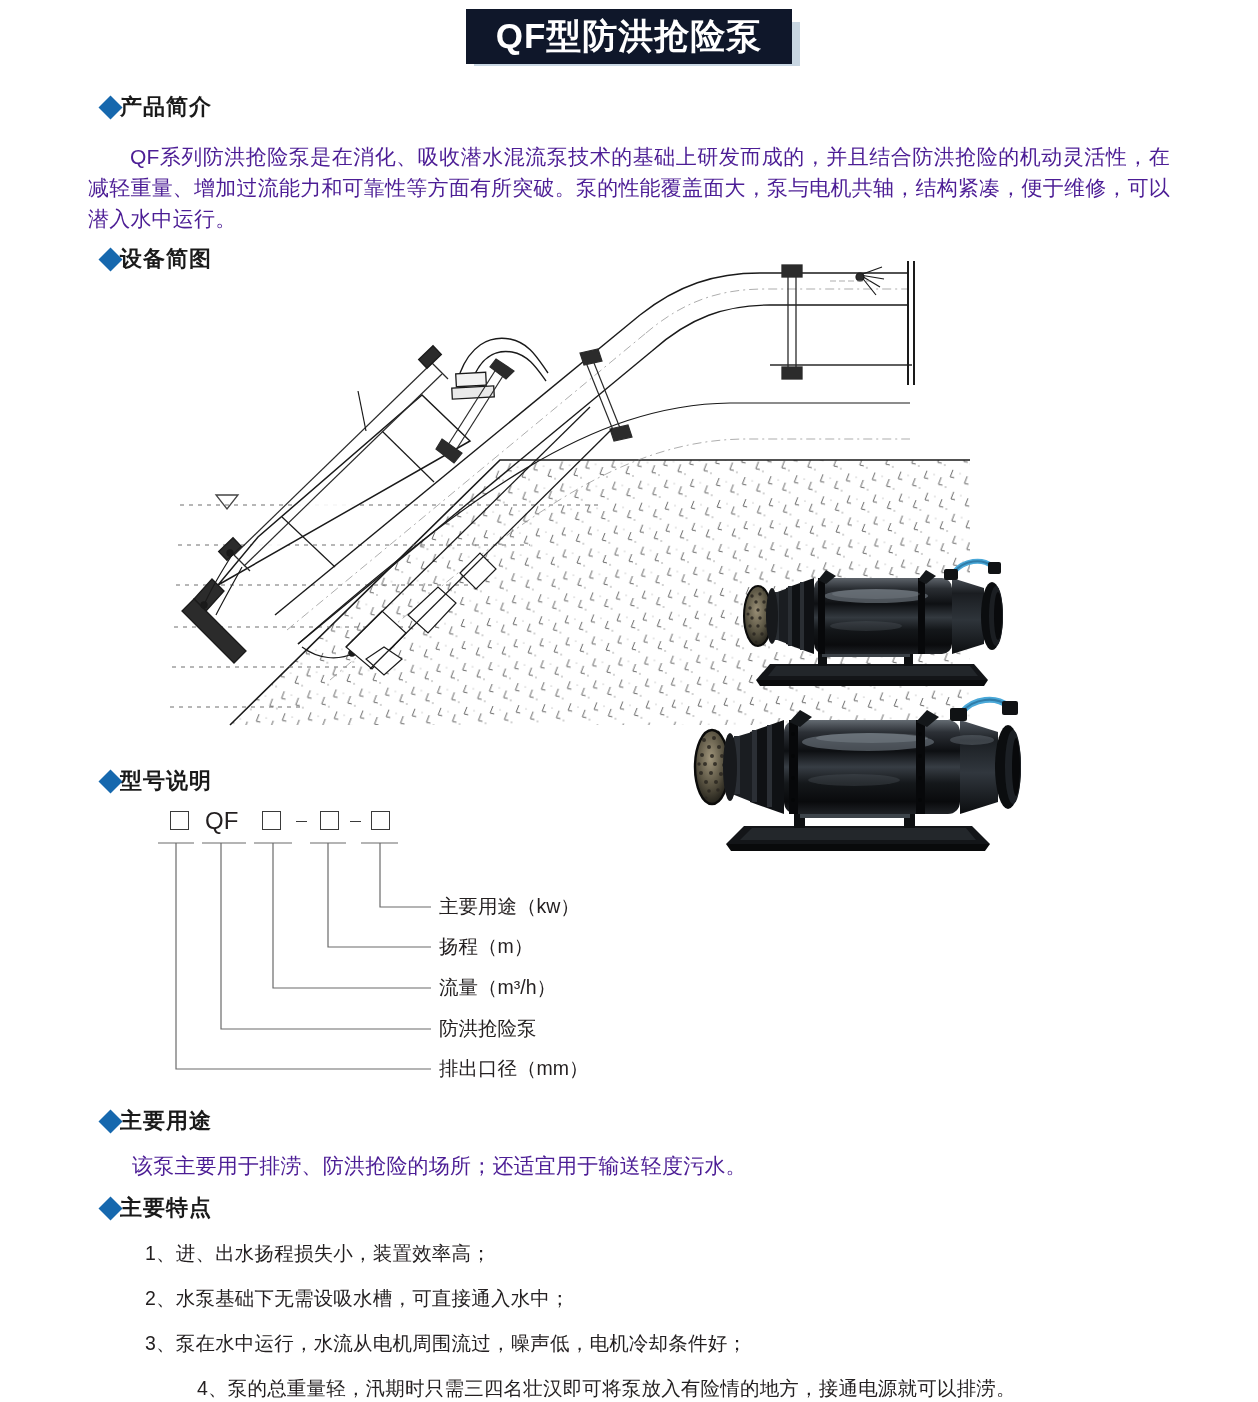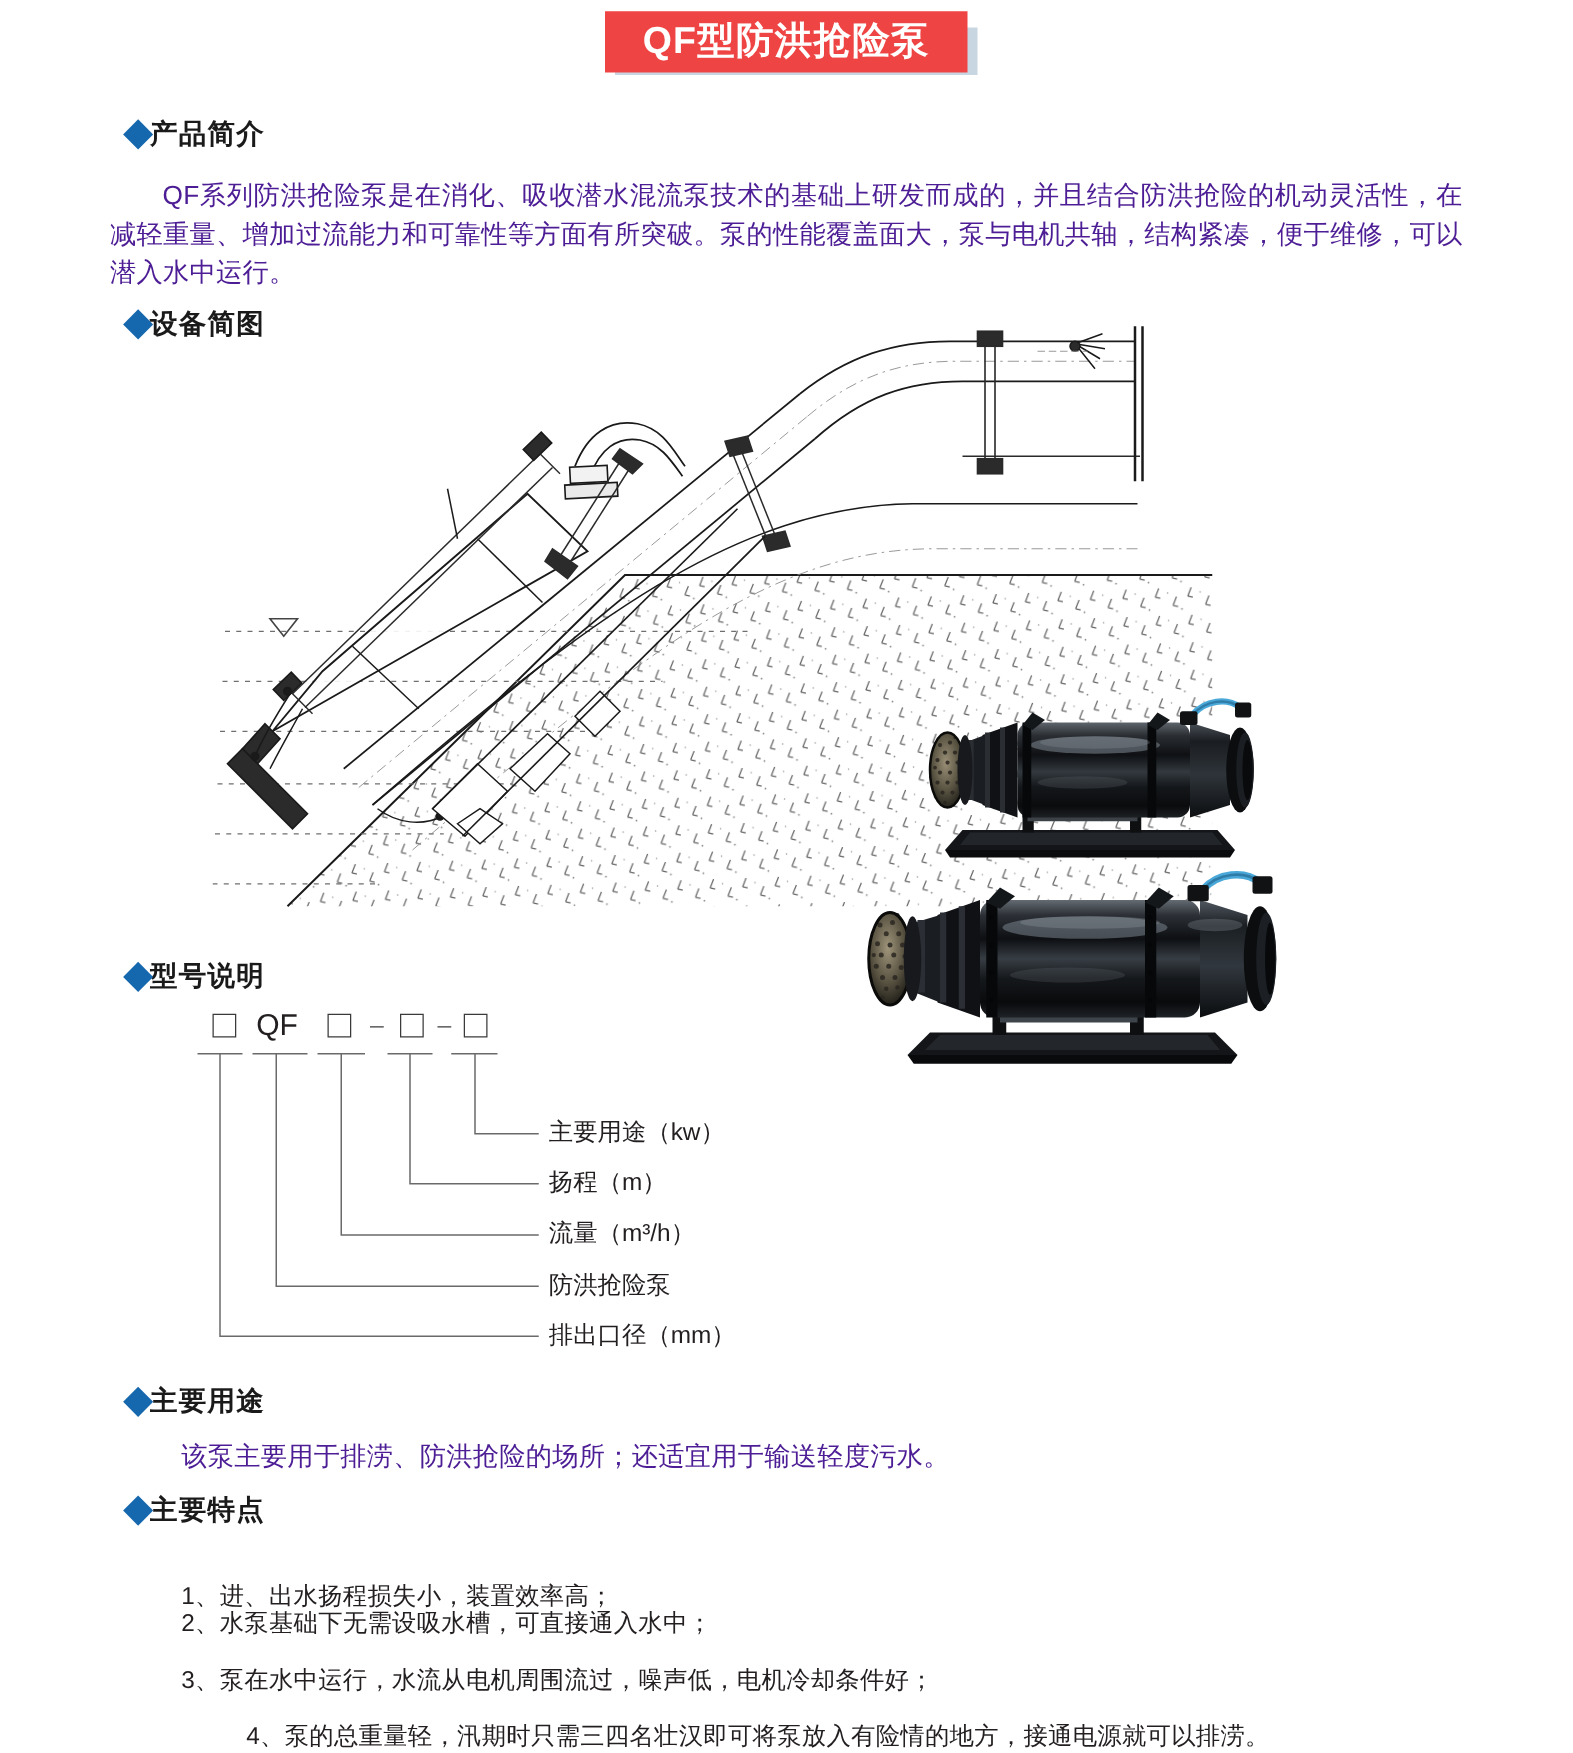--- a/index.html
+++ b/index.html
@@ -31,23 +31,23 @@
     content: "";
     position: absolute;
     left: 8px; top: 8px;
     width: 100%; height: 100%;
     background: #c8d6e2;
     z-index: 0;
   }
   .title-box {
     position: relative;
     z-index: 1;
-    background: #ef4444;
+    background: #0f172a;
     color: #ffffff;
-    font-size: 30px;
+    font-size: 35px;
     font-weight: bold;
     letter-spacing: 1px;
     padding: 7px 30px 9px 30px;
     line-height: 1.25;
     white-space: nowrap;
   }
 
   
   .sec-head {
     position: absolute;
@@ -494,23 +494,23 @@
   <div class="mlabel" style="left:289px; top:142px;">扬程（m）</div>
   <div class="mlabel" style="left:289px; top:183px;">流量（m³/h）</div>
   <div class="mlabel" style="left:289px; top:224px;">防洪抢险泵</div>
   <div class="mlabel" style="left:289px; top:264px;">排出口径（mm）</div>
 </div>
 
 <div class="sec-head" style="left:102px; top:1110px;">
   <span class="diamond"></span>
   <span class="sec-title">主要用途</span>
 </div>
-<div class="para" style="left:145px; top:1150px; width:980px;">该泵主要用于排涝、防洪抢险的场所；还适宜用于输送轻度污水。</div>
+<div class="para" style="left:132px; top:1150px; width:980px;">该泵主要用于排涝、防洪抢险的场所；还适宜用于输送轻度污水。</div>
 
 <div class="sec-head" style="left:102px; top:1197px;">
   <span class="diamond"></span>
   <span class="sec-title">主要特点</span>
 </div>
 
-<div class="feat" style="left:145px; top:1240px;margin-top:23px;">1、进、出水扬程损失小，装置效率高；</div>
+<div class="feat" style="left:145px; top:1240px;">1、进、出水扬程损失小，装置效率高；</div>
 <div class="feat" style="left:145px; top:1285px;">2、水泵基础下无需设吸水槽，可直接通入水中；</div>
 <div class="feat" style="left:145px; top:1330px;">3、泵在水中运行，水流从电机周围流过，噪声低，电机冷却条件好；</div>
 <div class="feat" style="left:149px; top:1375px;margin-left:48px;">4、泵的总重量轻，汛期时只需三四名壮汉即可将泵放入有险情的地方，接通电源就可以排涝。</div>
 
 </body></html>

